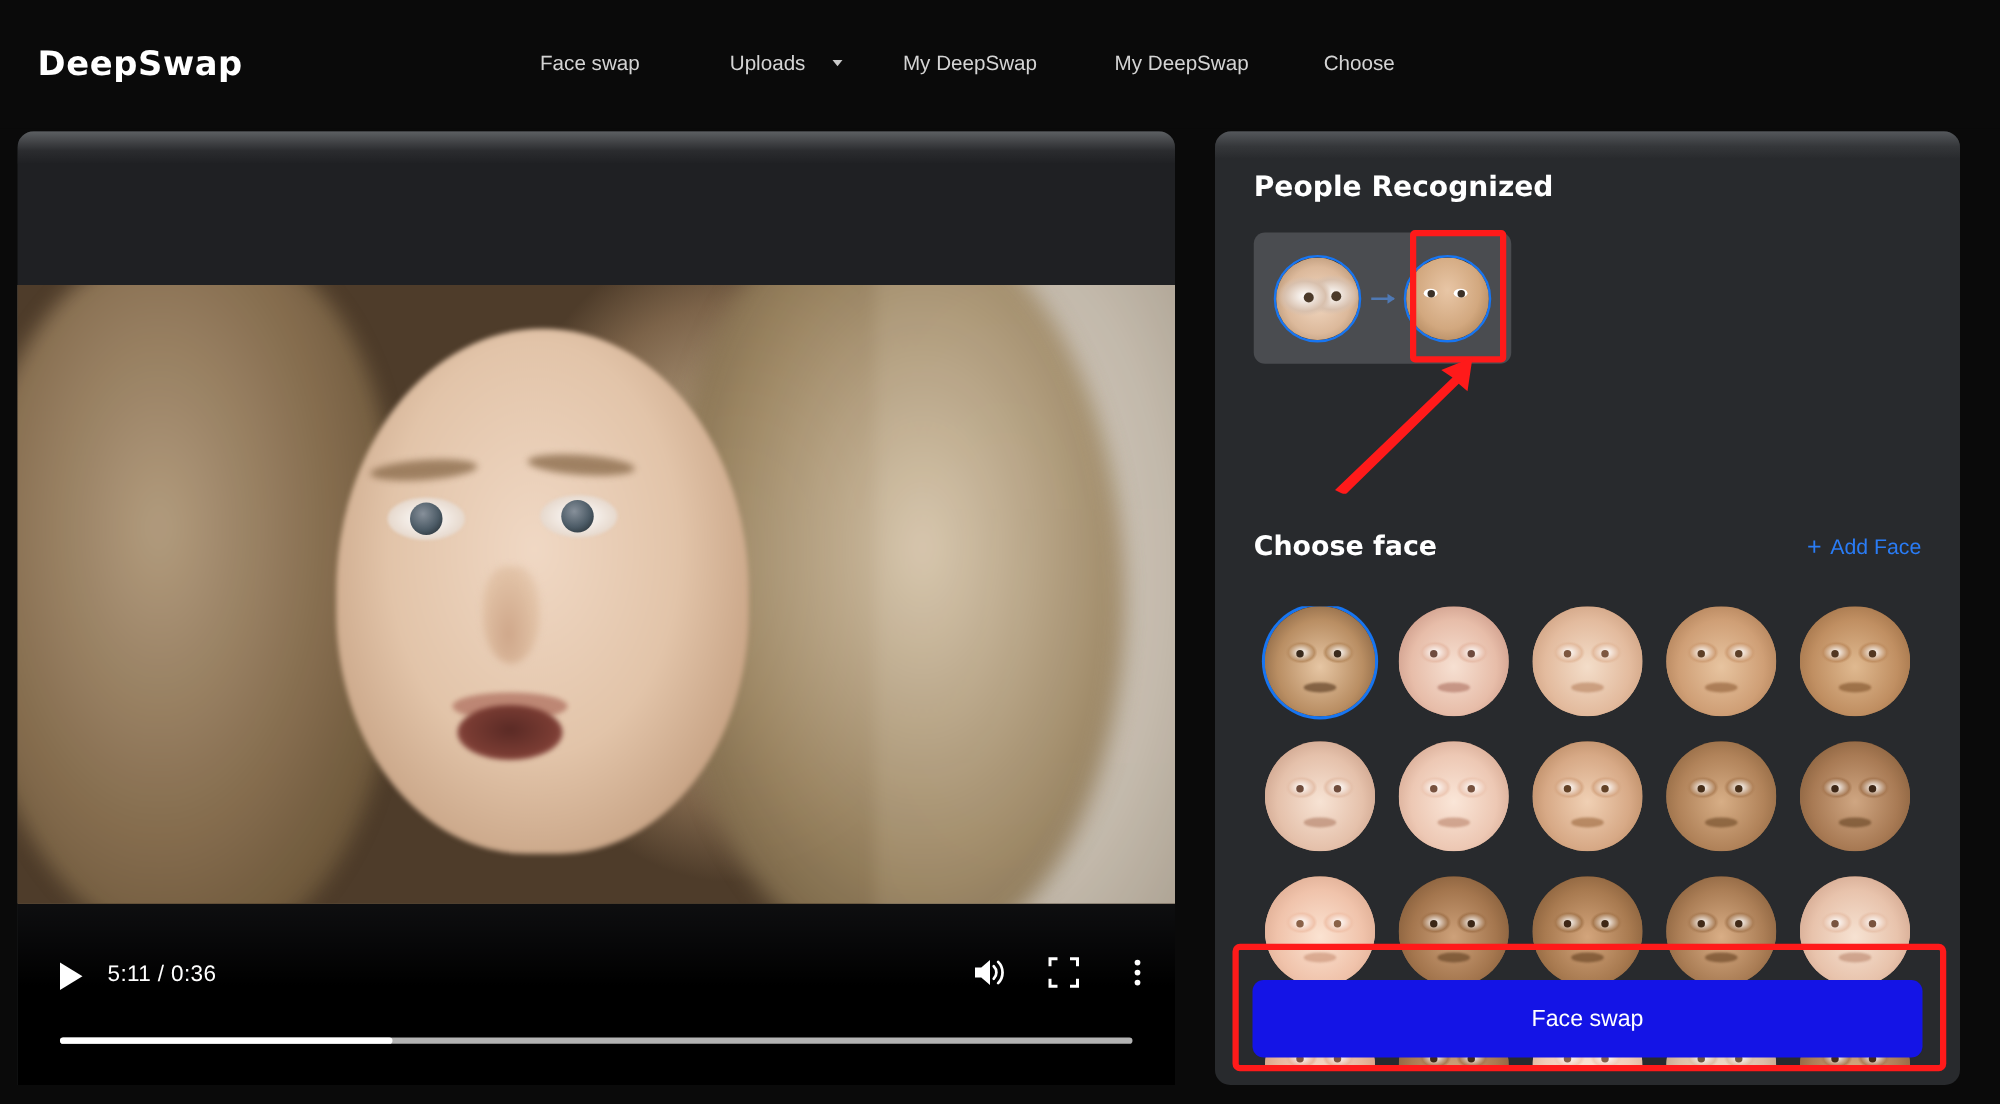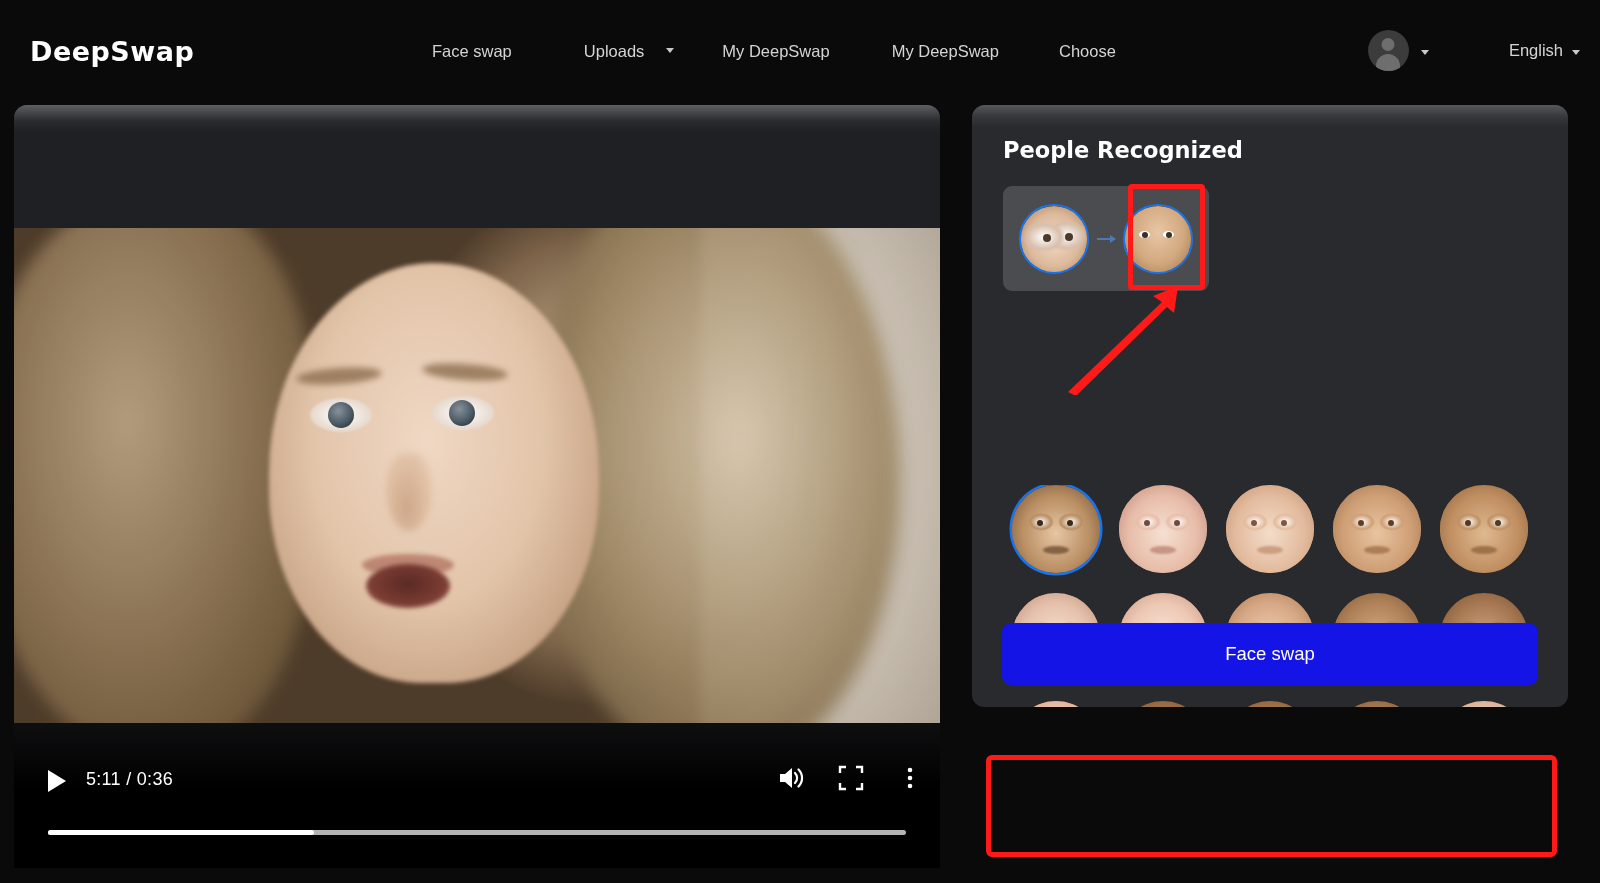--- a/index.html
+++ b/index.html
@@ -204,21 +204,21 @@
     background: #b3b3b3; cursor: pointer;
   }
   .progress-fill {
     position: absolute; left: 0; top: 0; height: 5px; border-radius: 3px;
     background: #ffffff;
   }
 
   
   .side-panel {
     position: absolute; left: 972px; top: 105px;
-    width: 596px; height: 602px;
+    width: 596px; height: 763px;
     background: #282a2d;
     border-radius: 13px 13px 12px 12px;
     overflow: hidden;
   }
   .side-panel-sheen {
     position: absolute; left: 0; top: 0; width: 100%; height: 22px;
     background: linear-gradient(to bottom, #55585c 0%, #35373a 55%, #282a2d 100%);
   }
   .panel-title {
     position: absolute; left: 31px; top: 32px;
@@ -357,28 +357,20 @@
 
   <div class="nav-links">
     <span class="nav-link i0">Face swap</span>
     <span class="nav-link i1">Uploads</span>
     <span class="caret"></span>
     <span class="nav-link i2">My DeepSwap</span>
     <span class="nav-link i3">My DeepSwap</span>
     <span class="nav-link i4">Choose</span>
   </div>
 
-  <div class="nav-right">
-    <div class="avatar"></div>
-    <div class="avatar-caret"></div>
-    <div class="lang">
-      <span>English</span>
-      <span class="lang-caret"></span>
-    </div>
-  </div>
 </div>
 
 <div class="video-panel">
   <div class="video-panel-sheen"></div>
 
   <div class="video-stage">
     <div class="vf-bg"></div>
     <div class="vf-wall"></div>
     <div class="vf-hairL"></div>
     <div class="vf-hairR"></div>
@@ -437,20 +429,27 @@
   <div class="pair-card">
     <div class="pair-src">
       <div class="face-src-img"></div>
     </div>
     <div class="pair-arrow"></div>
     <div class="pair-dst">
       <div class="face-dst-img"></div>
     </div>
   </div>
 
+  <div class="choose-row">
+    <span class="choose-title">Choose face</span>
+    <span class="add-face">
+      <span class="add-plus">+</span>
+      <span>Add Face</span>
+    </span>
+  </div>
 
   <div class="faces-grid" id="faces-grid">
       <div class="face-cell selected">
         <div class="face-art" style="background: radial-gradient(13px 9px at 33% 42%, rgb(255, 255, 255) 0%, rgb(185, 142, 99) 80%, transparent 100%), radial-gradient(13px 9px at 67% 42%, rgb(255, 255, 255) 0%, rgb(185, 142, 99) 80%, transparent 100%), radial-gradient(at 50% 55%, rgb(230, 198, 164) 0%, rgb(185, 142, 99) 55%, rgb(106, 74, 46) 100%), linear-gradient(rgb(58, 42, 28) 0%, rgb(106, 74, 46) 20%, rgb(185, 142, 99) 55%, rgb(106, 74, 46) 100%);">
           <div style="position: absolute; left: 25px; top: 35px; width: 6px; height: 6px; border-radius: 50%; background: rgb(58, 42, 28); box-shadow: rgb(58, 42, 28) 30px 0px 0px 0px;"></div>
           <div style="position: absolute; left: 31px; top: 61px; width: 26px; height: 8px; border-radius: 50%; background: rgb(106, 74, 46); opacity: 0.75; filter: blur(1px);"></div>
         </div>
       </div>
       <div class="face-cell">
         <div class="face-art" style="background: radial-gradient(13px 9px at 33% 42%, rgb(255, 255, 255) 0%, rgb(231, 189, 169) 80%, transparent 100%), radial-gradient(13px 9px at 67% 42%, rgb(255, 255, 255) 0%, rgb(231, 189, 169) 80%, transparent 100%), radial-gradient(at 50% 55%, rgb(246, 224, 210) 0%, rgb(231, 189, 169) 55%, rgb(185, 130, 114) 100%), linear-gradient(rgb(110, 75, 62) 0%, rgb(185, 130, 114) 20%, rgb(231, 189, 169) 55%, rgb(185, 130, 114) 100%);">

